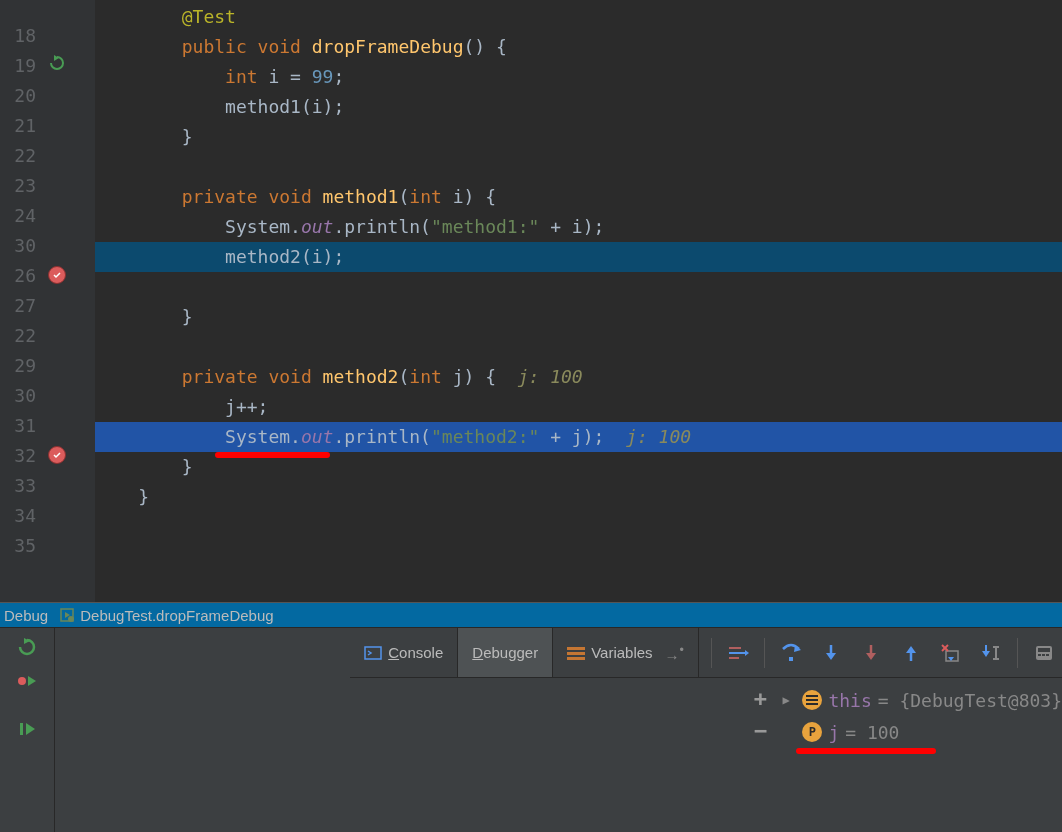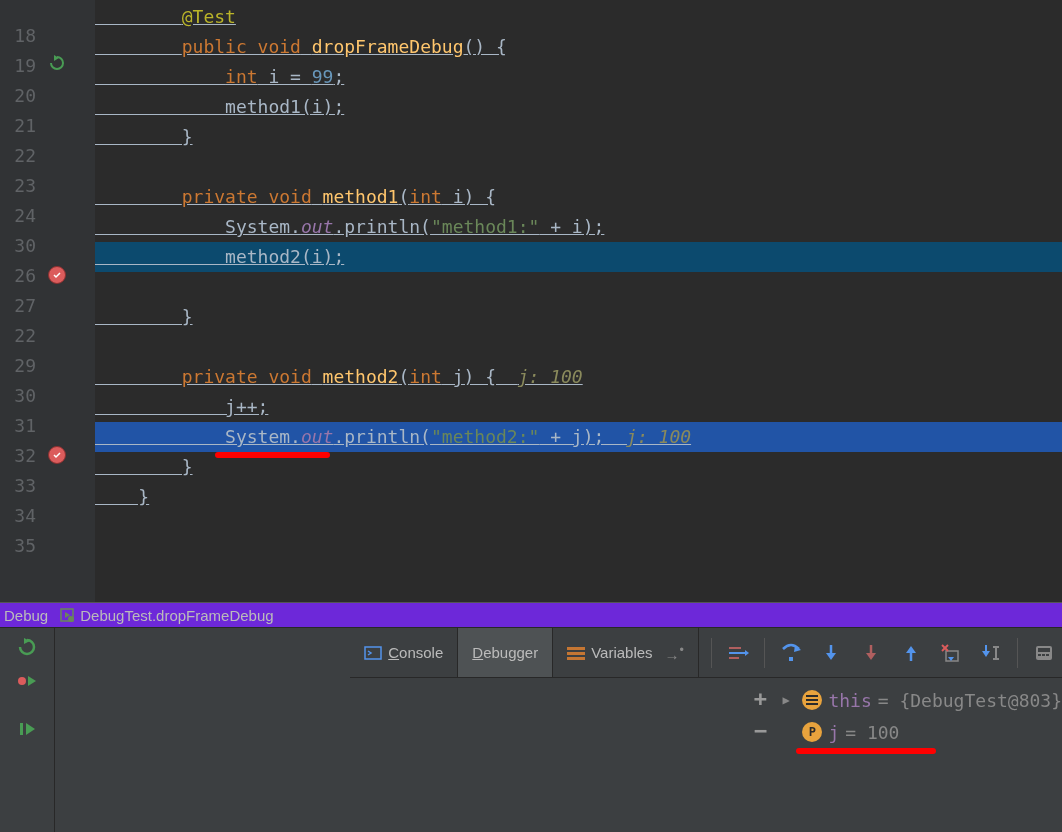--- a/index.html
+++ b/index.html
@@ -52,21 +52,20 @@
     border: 1px solid #8c3030;
     display: flex;
     align-items: center;
     justify-content: center;
   }
   .breakpoint svg { width: 10px; height: 10px; }
   .code-area {
     flex: 1;
     padding-top: 2px;
     position: relative;
-    text-decoration: underline;
   }
   .code-line {
     height: 30px;
     line-height: 30px;
     white-space: pre;
     padding-left: 0;
     position: relative;
   }
   .code-line.bp-line {
     background: #0c4a6e;
@@ -83,21 +82,21 @@
   .hint { color: #8a8a5c; font-style: italic; }
   .underline-red {
     position: absolute;
     height: 6px;
     background: #ff0000;
     border-radius: 3px;
   }
 
   .debug-title-bar {
     height: 26px;
-    background: #6d28d9;
+    background: #0369a1;
     border-top: 1px solid #555;
     border-bottom: 1px solid #282828;
     display: flex;
     align-items: center;
     padding: 0 4px;
     font-family: -apple-system, 'Segoe UI', sans-serif;
     font-size: 15px;
     color: #bbb;
   }
   .debug-title-bar .lbl { margin-right: 6px; }

